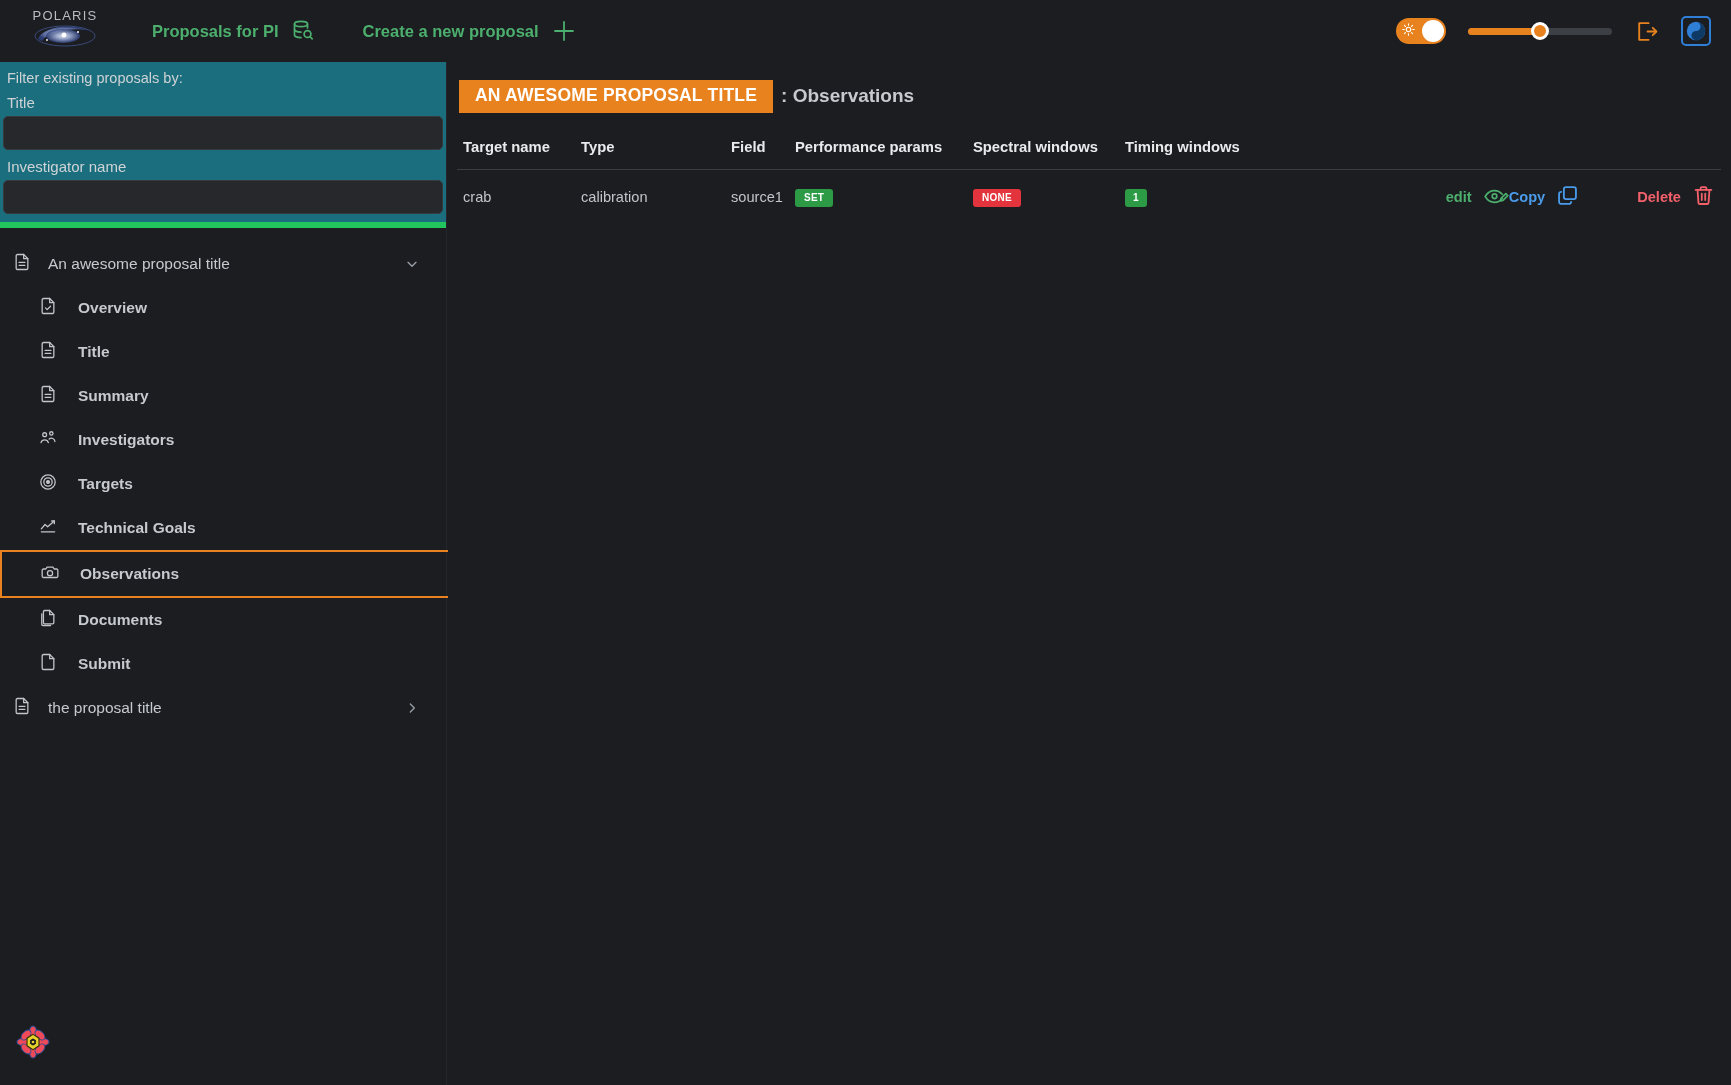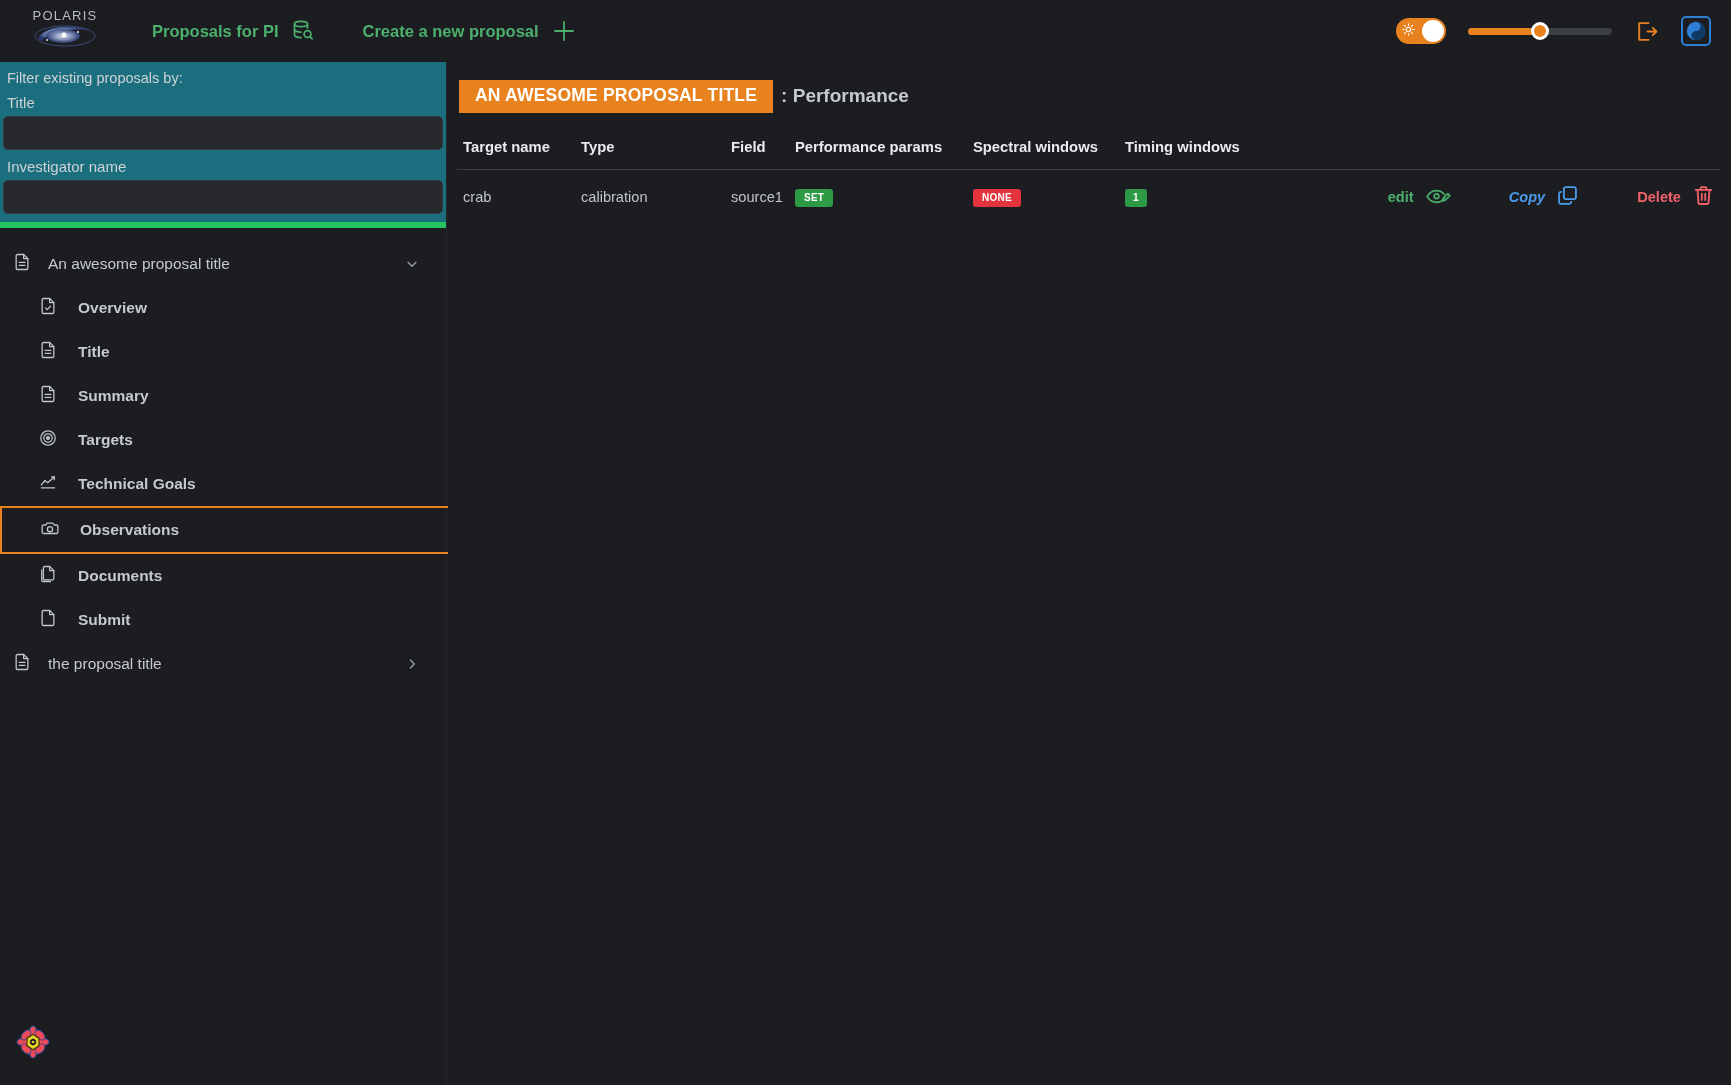--- a/index.html
+++ b/index.html
@@ -425,20 +425,29 @@
           <div class="tree-child">
             <span><svg width="20" height="20" viewBox="0 0 24 24" fill="none" stroke="#c2c5c9" stroke-width="1.55" stroke-linecap="round" stroke-linejoin="round">
                 <path d="M14 3H6.5A1.5 1.5 0 0 0 5 4.5v15A1.5 1.5 0 0 0 6.5 21h11a1.5 1.5 0 0 0 1.5-1.5V8z"></path>
                 <path d="M14 3v5h5"></path>
                 <path d="M8.5 12.5h7M8.5 16h7"></path>
               </svg></span>
             <span class="lbl">Summary</span>
           </div>
           <div class="tree-child">
             <span><svg width="20" height="20" viewBox="0 0 24 24" fill="none" stroke="#c2c5c9" stroke-width="1.55" stroke-linecap="round" stroke-linejoin="round">
+                <circle cx="8" cy="8" r="2.3"></circle>
+                <circle cx="16" cy="6.5" r="2"></circle>
+                <path d="M3.6 17.5a4.6 4.6 0 0 1 8.8 0"></path>
+                <path d="M13.4 13.2a4.2 4.2 0 0 1 6.9 3.1"></path>
+              </svg></span>
+            <span class="lbl">Investigators</span>
+          </div>
+          <div class="tree-child">
+            <span><svg width="20" height="20" viewBox="0 0 24 24" fill="none" stroke="#c2c5c9" stroke-width="1.55" stroke-linecap="round" stroke-linejoin="round">
                 <circle cx="12" cy="12" r="8.6"></circle>
                 <circle cx="12" cy="12" r="5"></circle>
                 <circle cx="12" cy="12" r="1.7" fill="#c2c5c9"></circle>
               </svg></span>
             <span class="lbl">Targets</span>
           </div>
           <div class="tree-child">
             <span><svg width="20" height="20" viewBox="0 0 24 24" fill="none" stroke="#c2c5c9" stroke-width="1.55" stroke-linecap="round" stroke-linejoin="round">
                 <path d="M4 15.4l4.4-5.2 3.2 2.8L19.6 6"></path>
                 <path d="M16.4 6h3.2v3.2"></path>
@@ -499,21 +508,21 @@
           <polygon points="20,15 24,17.5 24,22.5 20,25 16,22.5 16,17.5" fill="#1b1d21" stroke="#e8d42a" stroke-width="1.2"></polygon>
           <circle cx="20" cy="20" r="1.6" fill="#e8d42a"></circle>
         </svg>
       </div>
     </div>
 
     <div class="main">
 
       <div class="page-title">
         <span class="title-badge">AN AWESOME PROPOSAL TITLE</span>
-        <span class="title-rest">: Performance</span>
+        <span class="title-rest">: Observations</span>
       </div>
 
       <table class="obs">
         <thead>
           <tr id="thead-row">
               <th style="width: 118px;">Target name</th>
               <th style="width: 150px;">Type</th>
               <th style="width: 62px;">Field</th>
               <th style="width: 178px;">Performance params</th>
               <th style="width: 152px;">Spectral windows</th>
@@ -530,21 +539,21 @@
               <td><span class="badge red">NONE</span></td>
               <td><span class="badge count">1</span></td>
               <td class="col-actions"><span class="act edit" style="margin-left: 0px;">
                   <span>edit</span>
                   <span><svg width="26" height="24" viewBox="0 0 28 24" fill="none" stroke="#4caf6d" stroke-width="1.8" stroke-linecap="round" stroke-linejoin="round">
                       <path d="M2.5 12.2C5 8.2 8.6 6.2 12.4 6.2c3.1 0 6 1.3 8.3 4"></path>
                       <path d="M20.7 14.6c-2.3 2.8-5.2 4.2-8.3 4.2-3.8 0-7.4-2-9.9-6"></path>
                       <circle cx="12.4" cy="12.3" r="2.5"></circle>
                       <path d="M24.6 9.4l2.1 2.1-5.2 5.2-2.6.5.5-2.6z"></path>
                     </svg></span>
-                </span><span class="act copy" style="margin-left: 58px; font-style: italic;">
+                </span><span class="act copy" style="">
                   <span>Copy</span>
                   <span><svg width="23" height="23" viewBox="0 0 24 24" fill="none" stroke="#4a9bea" stroke-width="1.9" stroke-linecap="round" stroke-linejoin="round">
                       <rect x="8.2" y="3.2" width="12.6" height="12.6" rx="2.2"></rect>
                       <path d="M15.8 18.6a2.2 2.2 0 0 1-2.2 2.2H5.4a2.2 2.2 0 0 1-2.2-2.2v-8.2a2.2 2.2 0 0 1 2.2-2.2"></path>
                     </svg></span>
                 </span><span class="act delete" style="margin-left: 58px;">
                   <span>Delete</span>
                   <span><svg width="23" height="23" viewBox="0 0 24 24" fill="none" stroke="#f2606a" stroke-width="1.9" stroke-linecap="round" stroke-linejoin="round">
                       <path d="M3.8 6.2h16.4"></path>
                       <path d="M9 6.2V4.4a1.2 1.2 0 0 1 1.2-1.2h3.6A1.2 1.2 0 0 1 15 4.4v1.8"></path>

